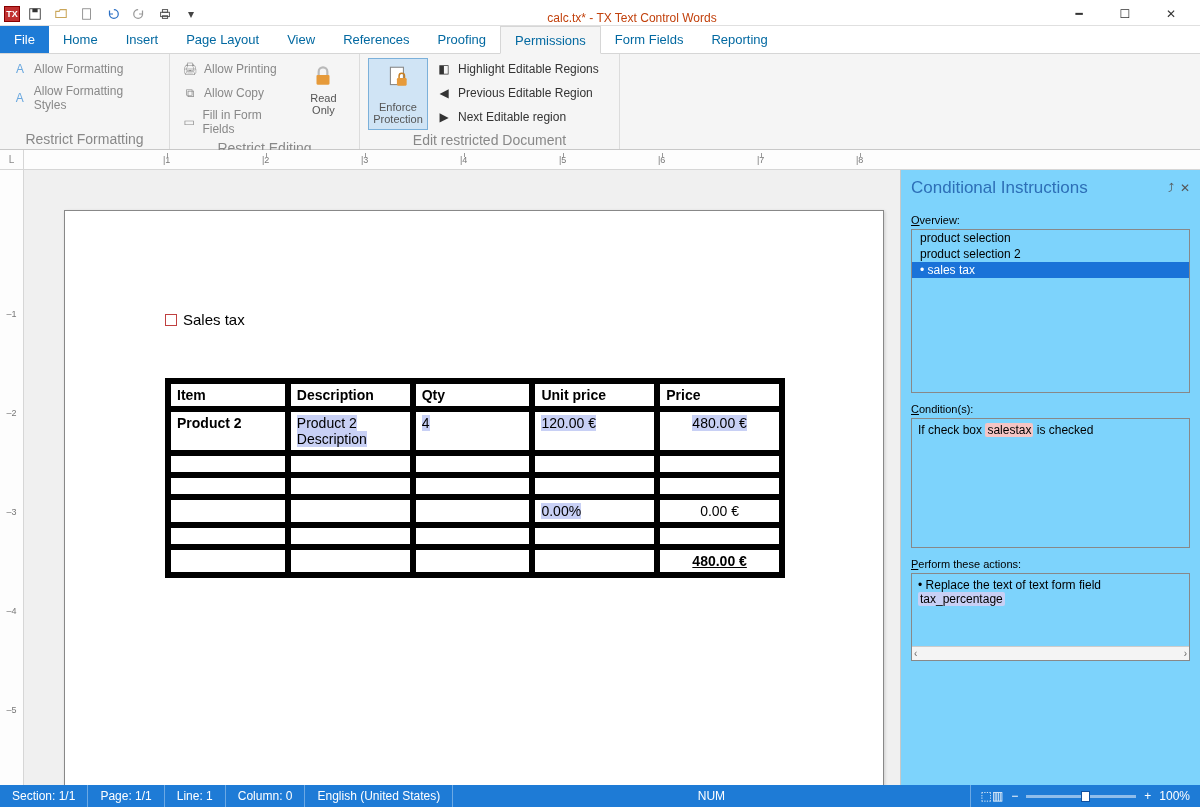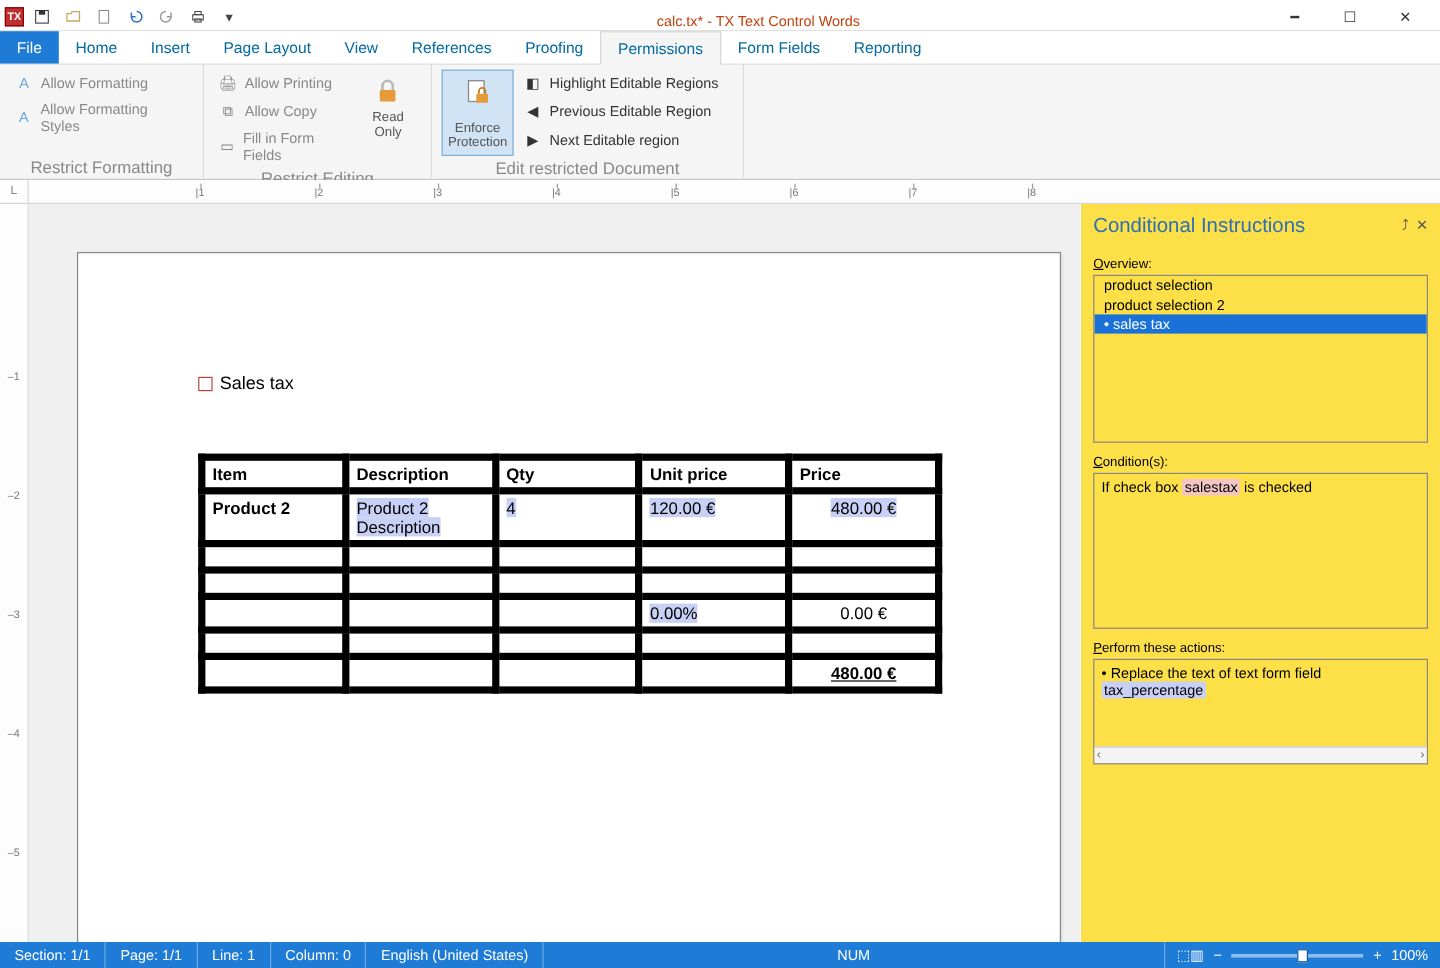--- a/index.html
+++ b/index.html
@@ -53,25 +53,25 @@
 
 .doc-table { border-collapse: collapse; width: 620px; font-size: 14px; }
 .doc-table th, .doc-table td { border: 6px solid #000000; padding: 3px 6px; text-align: left; vertical-align: top; height: 22px; }
 .doc-table th { font-weight: bold; }
 .doc-table td.num { text-align: center; }
 .hl { background: #c8d0f5; }
 .bold { font-weight: bold; margin-left: 48px; }
 .border-top-thick td { border-top: 2px solid #222; }
 
 
-.sidepanel { width: 300px; border-left: 1px solid #c8c8c8; background: #fde047; display: flex; flex-direction: column; padding: 8px 10px; }
+.sidepanel { width: 300px; border-left: 1px solid #c8c8c8; background: #7dd3fc; display: flex; flex-direction: column; padding: 8px 10px; }
 .sidepanel-title { color: #2d6fb7; font-size: 17px; font-weight: normal; display:flex; align-items:center; justify-content:space-between; padding-bottom: 6px; }
 .panel-section-label { font-size: 11px; margin-top: 10px; margin-bottom: 3px; }
 .panel-section-label .ul { text-decoration: underline; }
-.listbox { border: 1px solid #888; height: 140px; overflow: auto; font-size: 12px; }
+.listbox { border: 1px solid #888; height: 164px; overflow: auto; font-size: 12px; }
 .listbox .li { padding: 1px 8px; cursor: pointer; }
 .listbox .li.selected { background: #1a72d8; color: #fff; }
 .condbox, .actbox { border: 1px solid #888; height: 130px; overflow: auto; font-size: 12px; padding: 4px 6px; }
 .actbox { height: 88px; position:relative; }
 .pill { background: #f5c5c5; padding: 0 2px; border-radius: 2px; }
 .pill2 { background: #c8d0f5; padding: 0 2px; border-radius: 2px; }
 .panel-buttons { display:flex; justify-content:flex-end; gap:8px; margin-top:10px; }
 .panel-buttons button { width: 70px; height: 22px; font-size: 11px; background:#f4f4f4; border:1px solid #aaa; cursor:pointer; }
 .hsb { position:absolute; left:0; right:0; bottom:0; height:14px; background:#f4f4f4; border-top:1px solid #ccc; display:flex; align-items:center; justify-content:space-between; font-size:10px; color:#666; padding:0 2px;}
 

